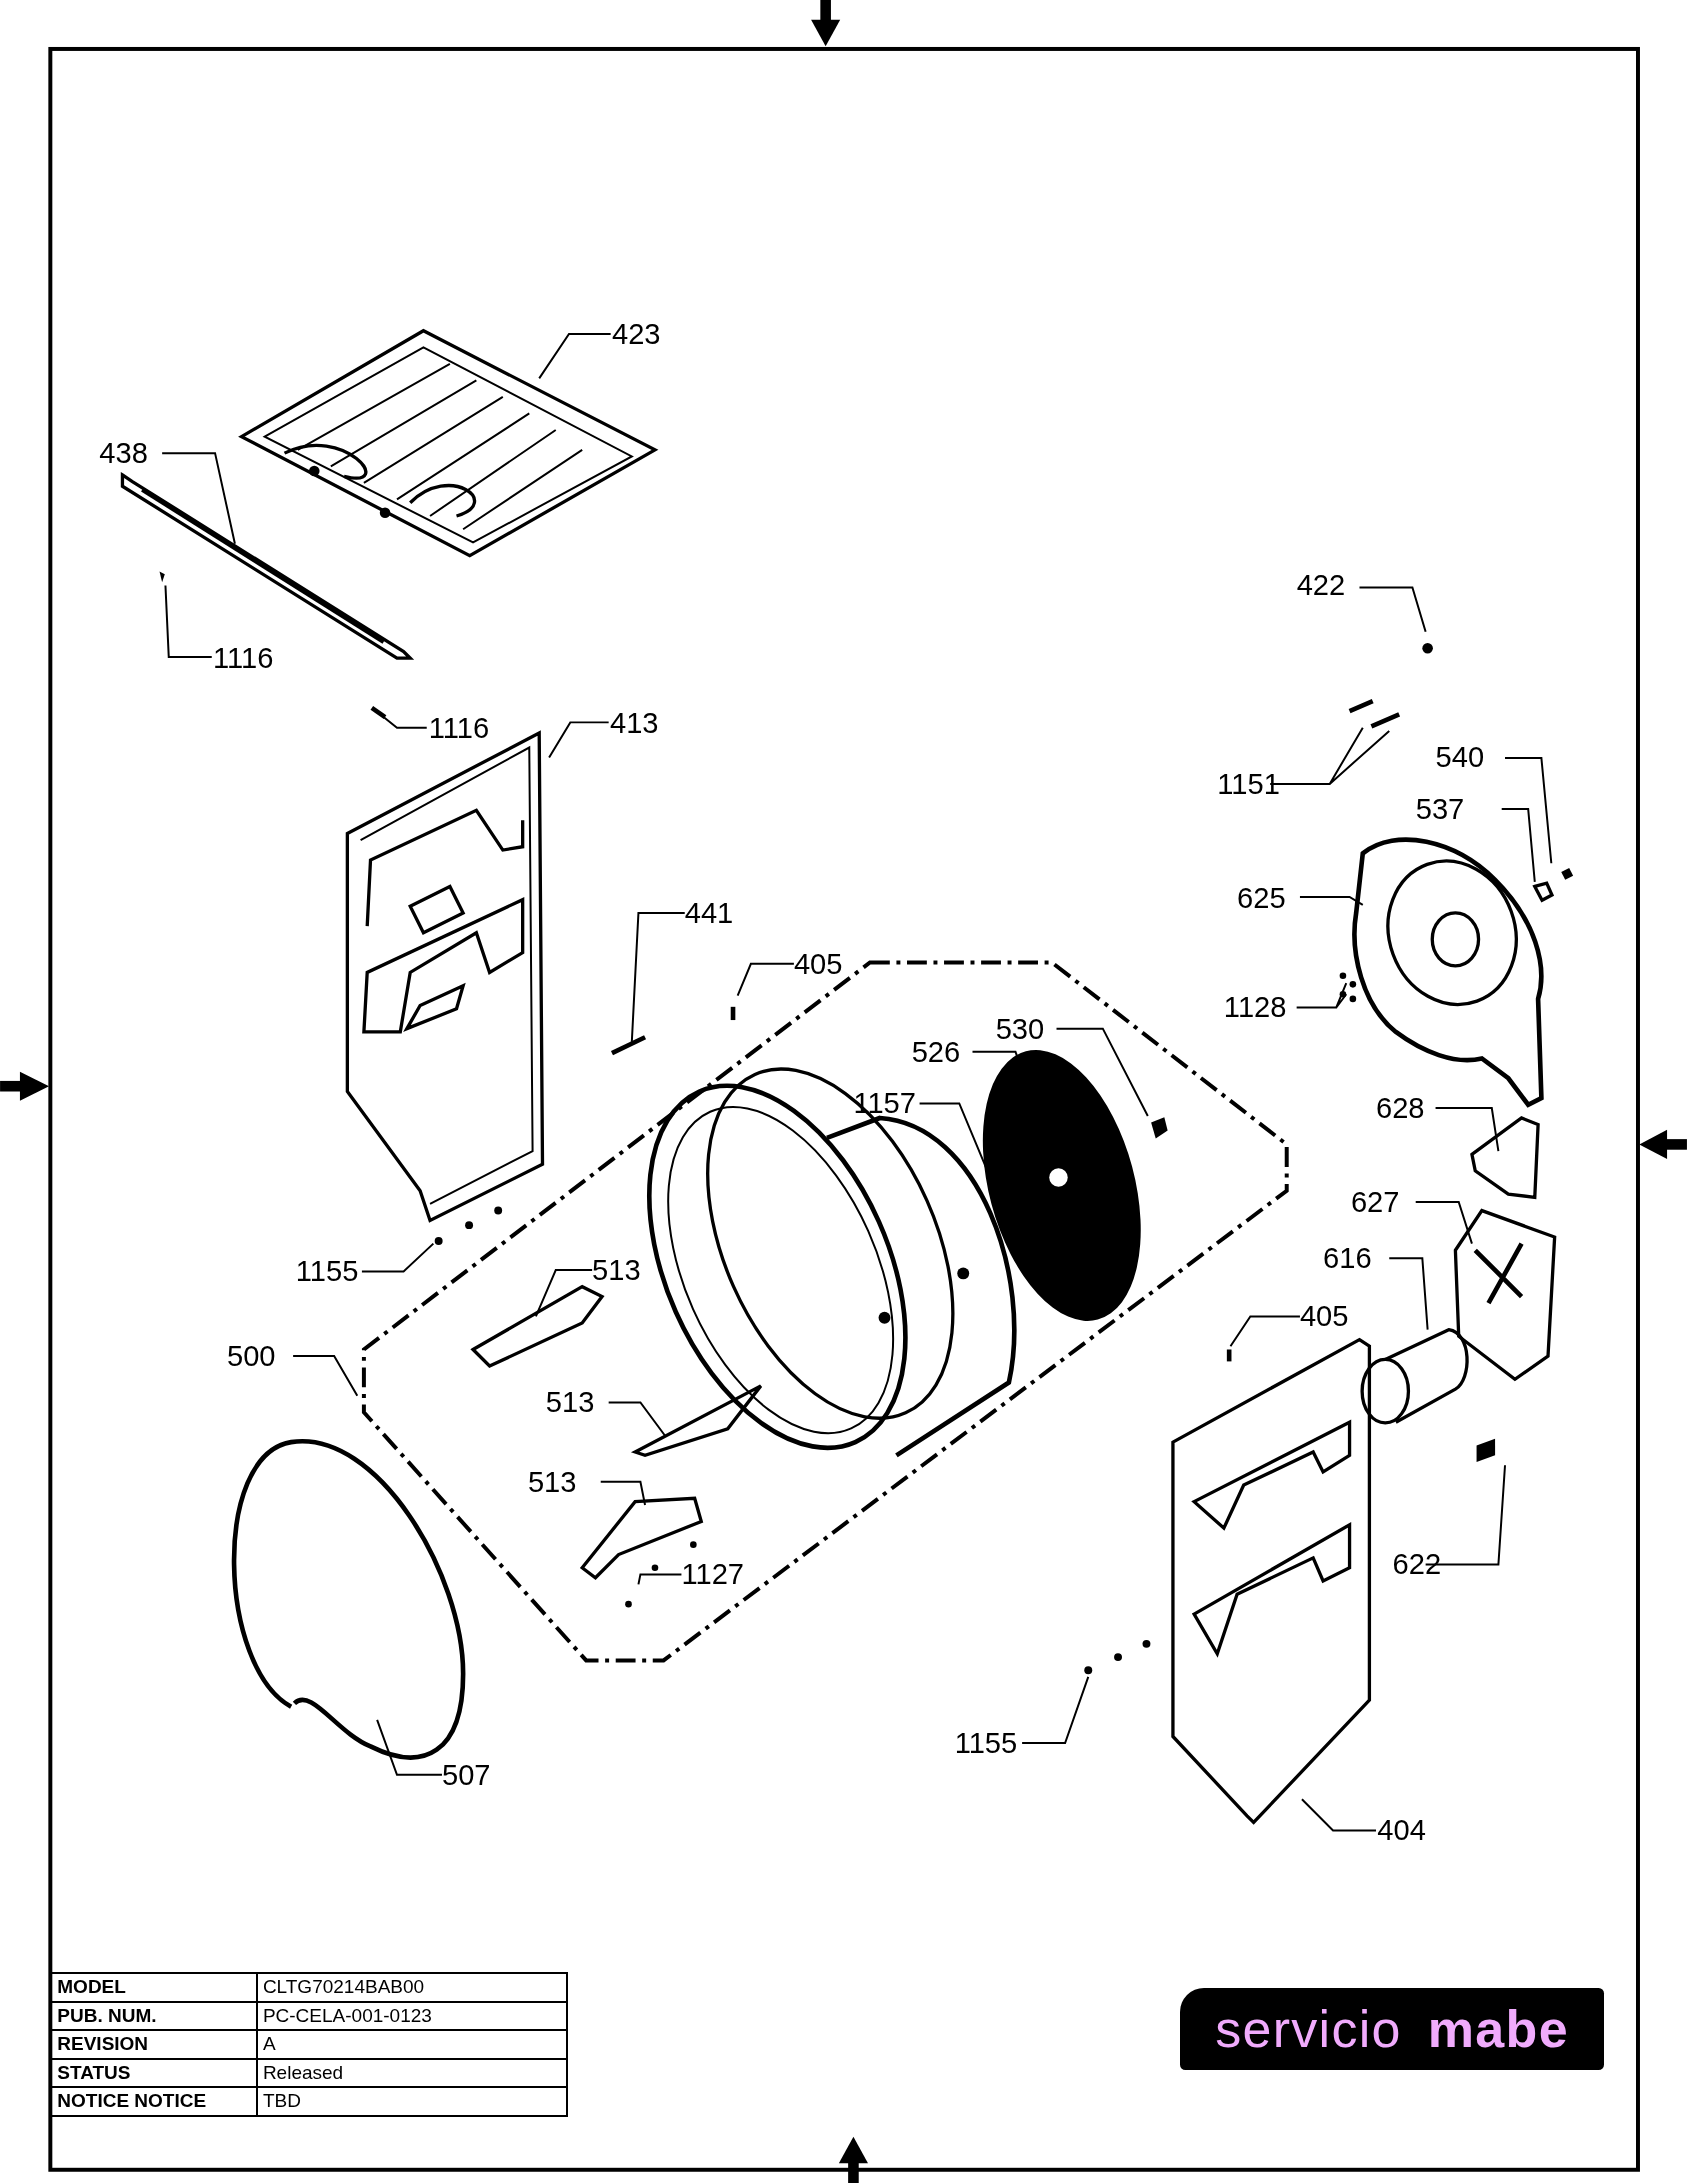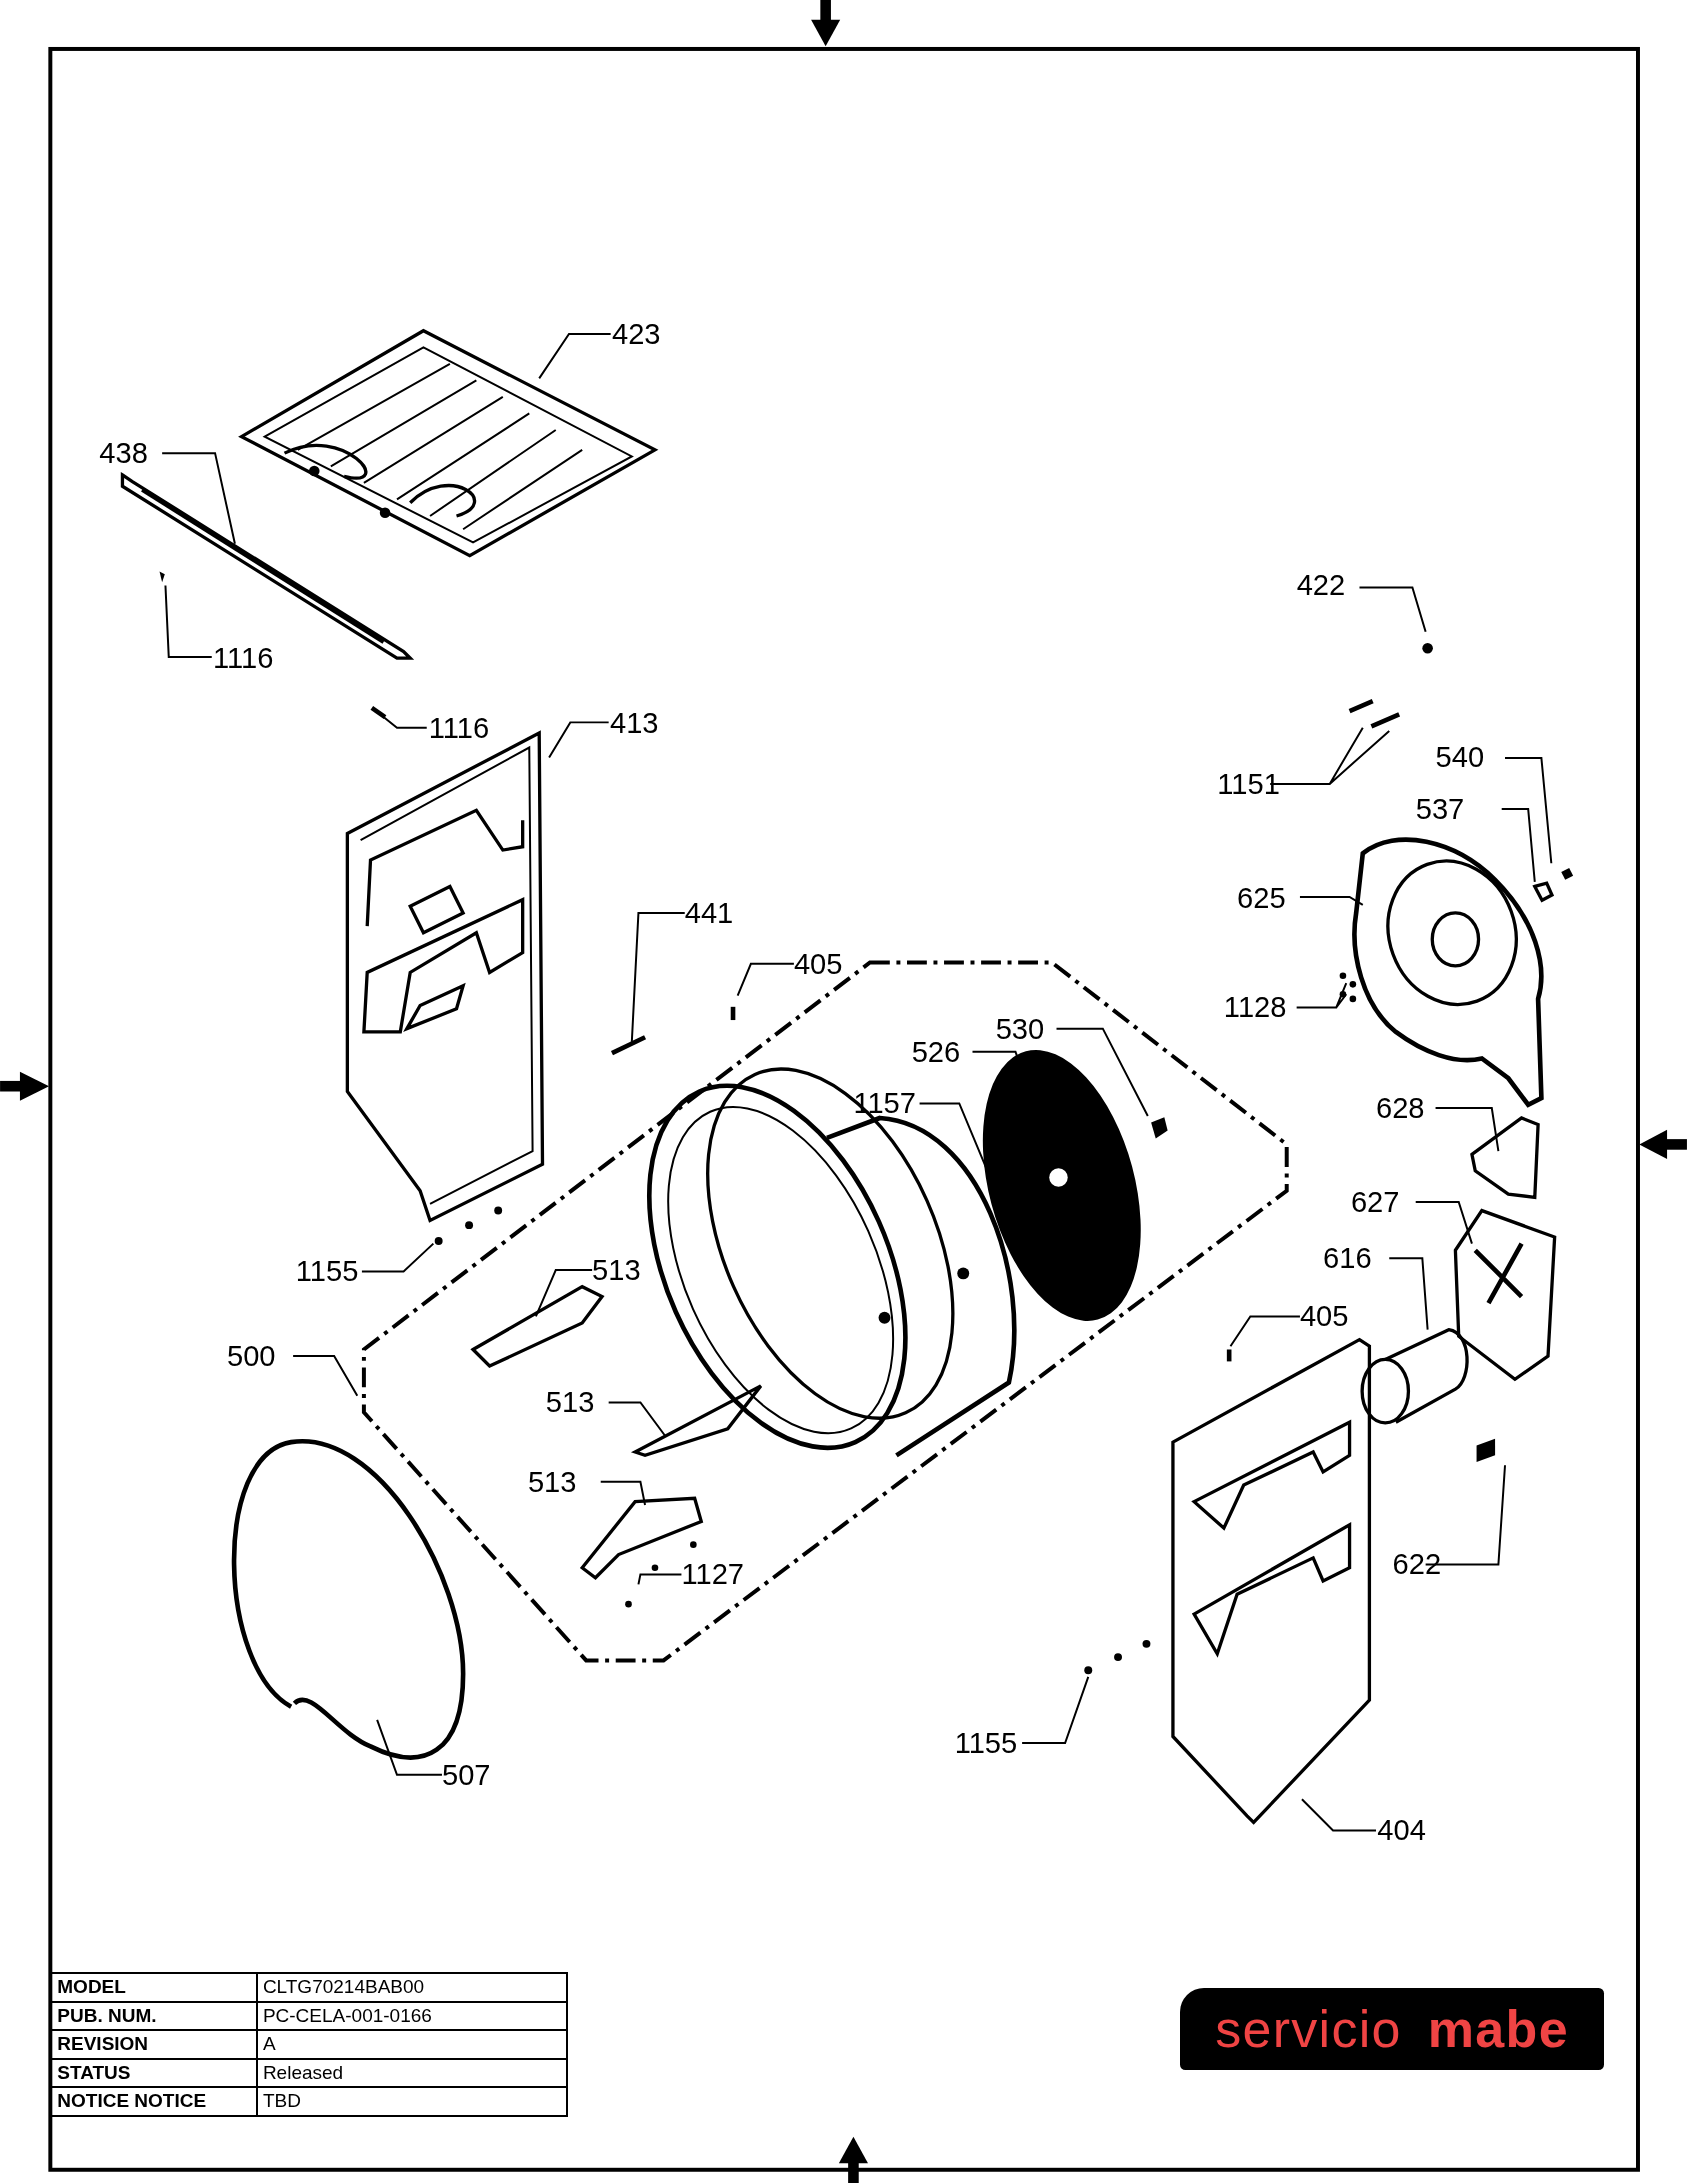--- a/index.html
+++ b/index.html
@@ -7,21 +7,21 @@
   #drawing{position:absolute;left:0;top:0;width:1687px;height:2183px;}
   .callout{font-family:"Liberation Sans",sans-serif;font-size:44px;fill:#000;}
   .ln{stroke:#000;stroke-width:3;fill:none;}
   .thick{stroke:#000;stroke-width:7;fill:none;}
   .med{stroke:#000;stroke-width:5;fill:none;}
   .dash{stroke:#000;stroke-width:6;fill:none;stroke-dasharray:30 10 6 10;}
   .blk{fill:#000;}
   #titleblock{position:absolute;left:50px;top:1972px;width:518px;border-collapse:collapse;font-size:19px;}
   #titleblock td{border:2.6px solid #000;height:26.5px;padding:0 5.3px;line-height:26.5px;}
   #titleblock td.k{font-weight:bold;width:193px;}
-  #logo{position:absolute;left:1180px;top:1988px;width:424px;height:82px;background:#000;border-radius:24px 5.3px 5.3px 5.3px;color:#ef4444;display:flex;align-items:center;justify-content:center;font-size:52px;letter-spacing:1.3px;}
+  #logo{position:absolute;left:1180px;top:1988px;width:424px;height:82px;background:#000;border-radius:24px 5.3px 5.3px 5.3px;color:#f0abfc;display:flex;align-items:center;justify-content:center;font-size:52px;letter-spacing:1.3px;}
   #logo .a{font-weight:normal;}
   #logo .b{font-weight:bold;margin-left:26px;}
 </style>
 </head>
 <body>
 
 <svg id="drawing" viewBox="0 0 2550 3300" xmlns="http://www.w3.org/2000/svg">
 
   <rect x="76" y="74" width="2400" height="3206" fill="none" stroke="#000" stroke-width="6"></rect>
 
@@ -213,21 +213,21 @@
 </svg>
 
 <table id="titleblock">
   <tbody>
       <tr>
         <td class="k">MODEL</td>
         <td>CLTG70214BAB00</td>
       </tr>
   <tr>
         <td class="k">PUB. NUM.</td>
-        <td>PC-CELA-001-0166</td>
+        <td>PC-CELA-001-0123</td>
       </tr>
   <tr>
         <td class="k">REVISION</td>
         <td>A</td>
       </tr>
   <tr>
         <td class="k">STATUS</td>
         <td>Released</td>
       </tr>
   <tr>

